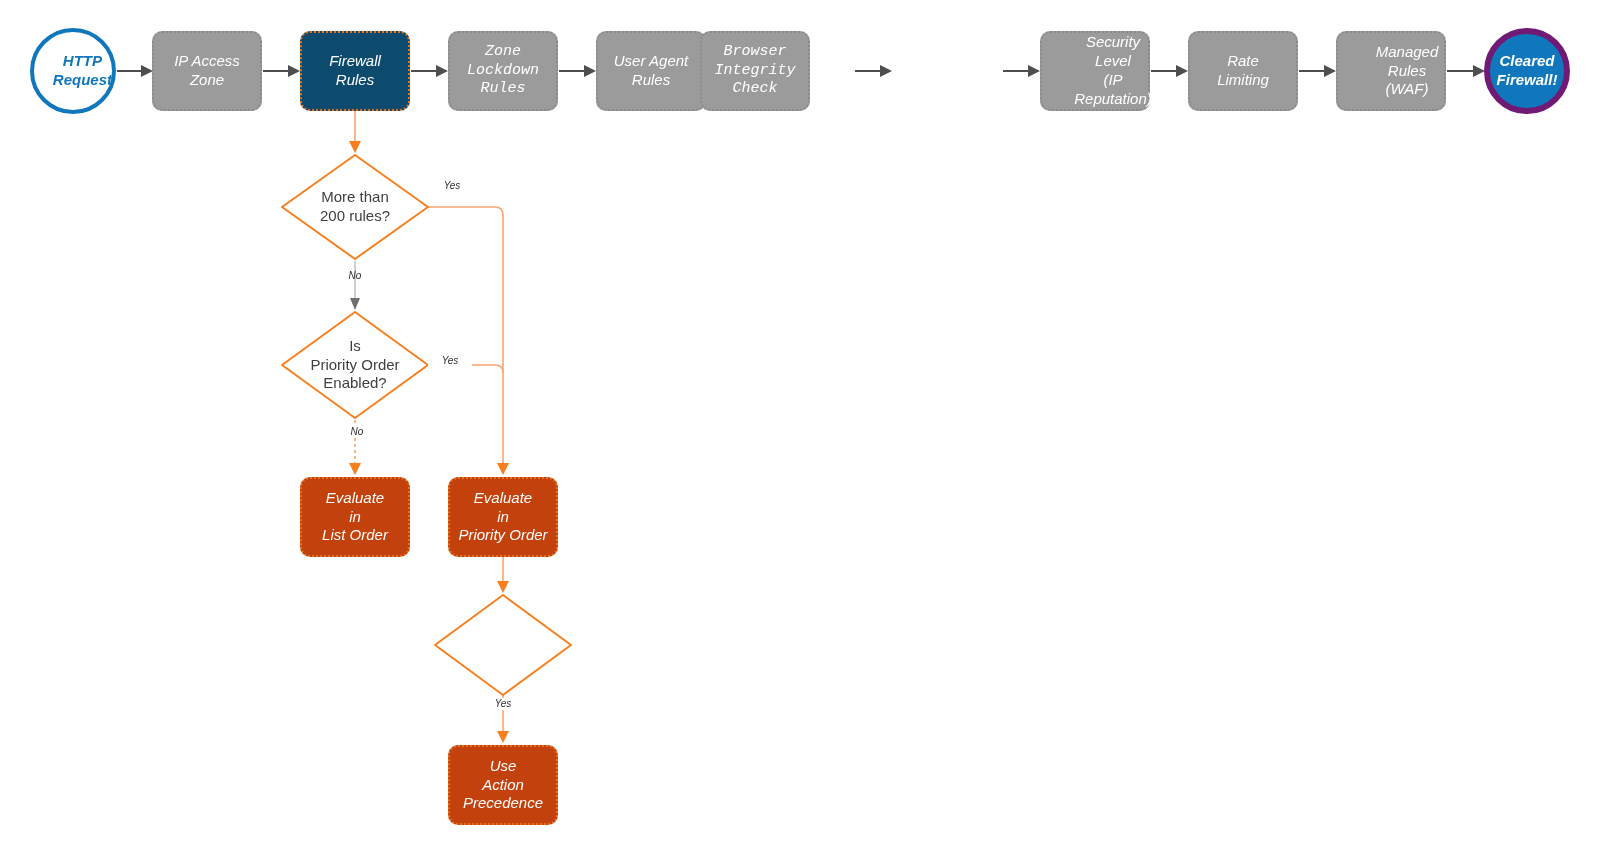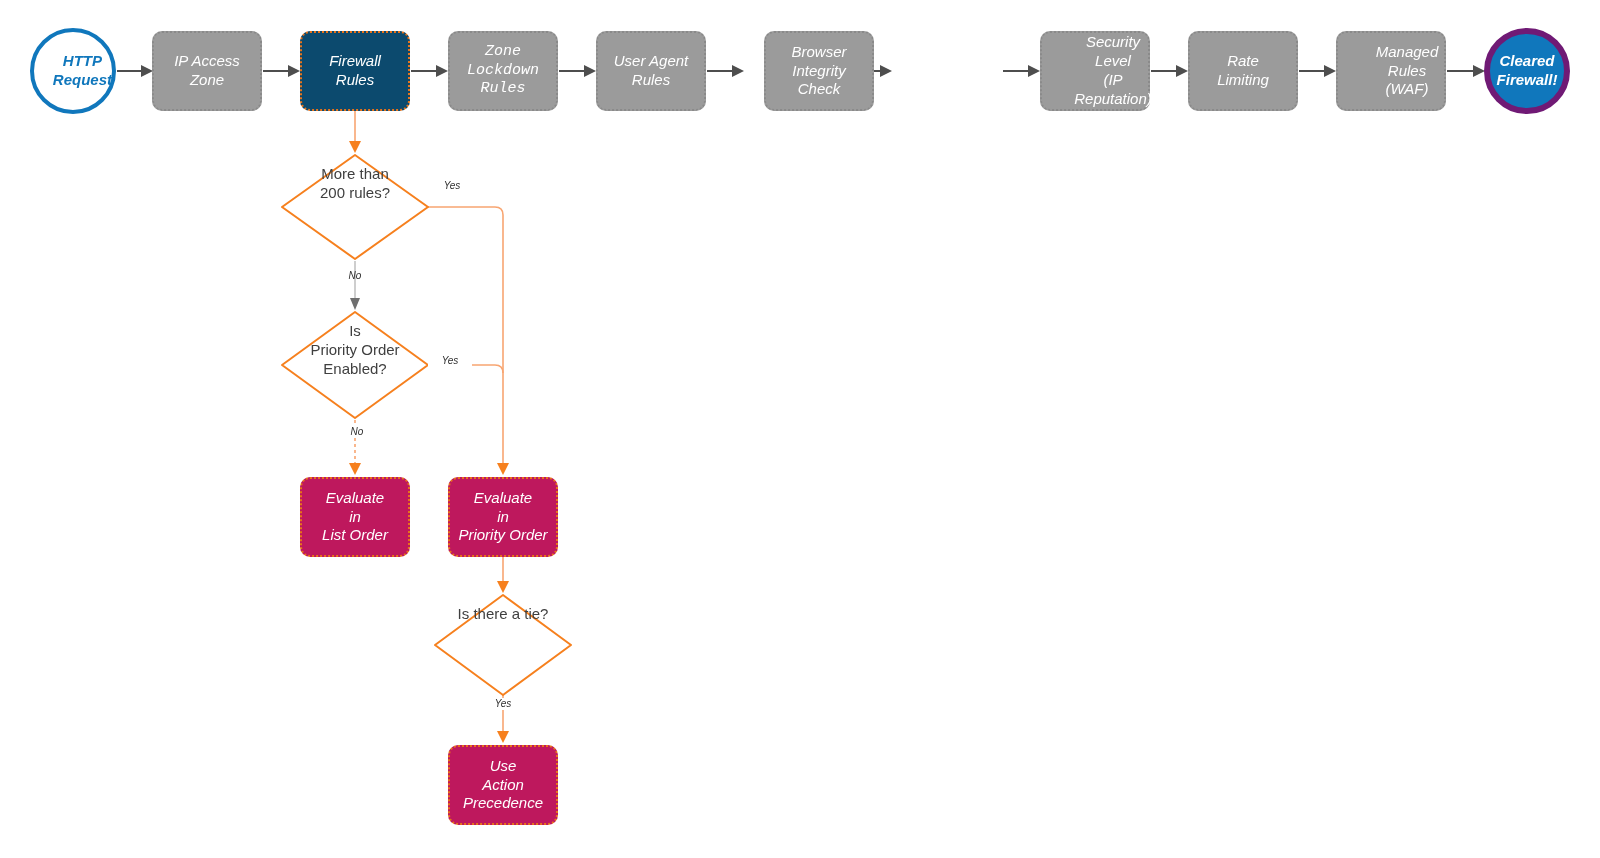--- a/index.html
+++ b/index.html
@@ -50,28 +50,29 @@
   }
   .terminal.start .label { color: #1077BC; font-weight: bold; }
   .terminal.end {
     background: #1077BC;
     border: 6px solid #701a75;
   }
   .terminal.end .label { font-weight: bold; }
 
   .process {
     width: 110px; height: 80px;
-    background: #be185d;
+    background: #c2410c;
     border: 2px dotted #E8731A;
     border-radius: 10px;
   }
 
   .diamond-text {
     position: absolute;
     display: flex;
+    align-items: center;
     justify-content: center;
     text-align: center;
   }
   .diamond-text .label {
     color: #3F3F3F;
     font-style: normal;
     font-size: 15px;
     line-height: 1.25;
   }
 
@@ -192,21 +193,21 @@
   </div>
   <div class="node stage" style="left:448px;font-family:Liberation Mono, monospace;">
     <div class="label">Zone
 Lockdown
 Rules</div>
   </div>
   <div class="node stage" style="left:596px;">
     <div class="label">User Agent
 Rules</div>
   </div>
-  <div class="node stage" style="left:764px;">
+  <div class="node stage" style="left:700px;font-family:Liberation Mono, monospace;">
     <div class="label">Browser
 Integrity
 Check</div>
   </div>
   <div class="node stage" style="left:1040px;padding-left:36px;">
     <div class="label">Security
 Level
 (IP Reputation)</div>
   </div>
   <div class="node stage" style="left:1188px;">
@@ -225,23 +226,20 @@
   </div>
 
   <div class="diamond-text" style="left:292px; top:165px; width:126px; height:84px;">
     <div class="label">More than
 200 rules?</div>
   </div>
   <div class="diamond-text" style="left:292px; top:322px; width:126px; height:86px;">
     <div class="label">Is
 Priority Order
 Enabled?</div>
-  </div>
-  <div class="diamond-text" style="left:443px; top:605px; width:120px; height:80px;">
-    <div class="label">Is there a tie?</div>
   </div>
 
   <div class="node process" style="left:300px; top:477px;">
     <div class="label">Evaluate
 in
 List Order</div>
   </div>
   <div class="node process" style="left:448px; top:477px;">
     <div class="label">Evaluate
 in

